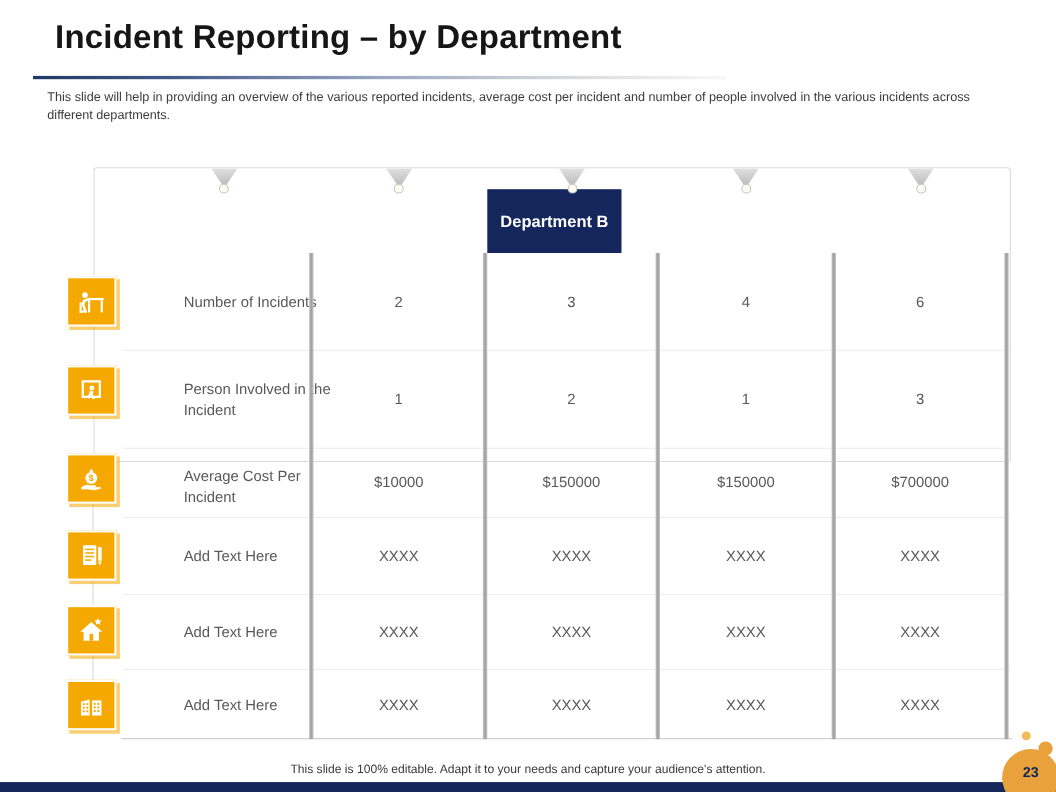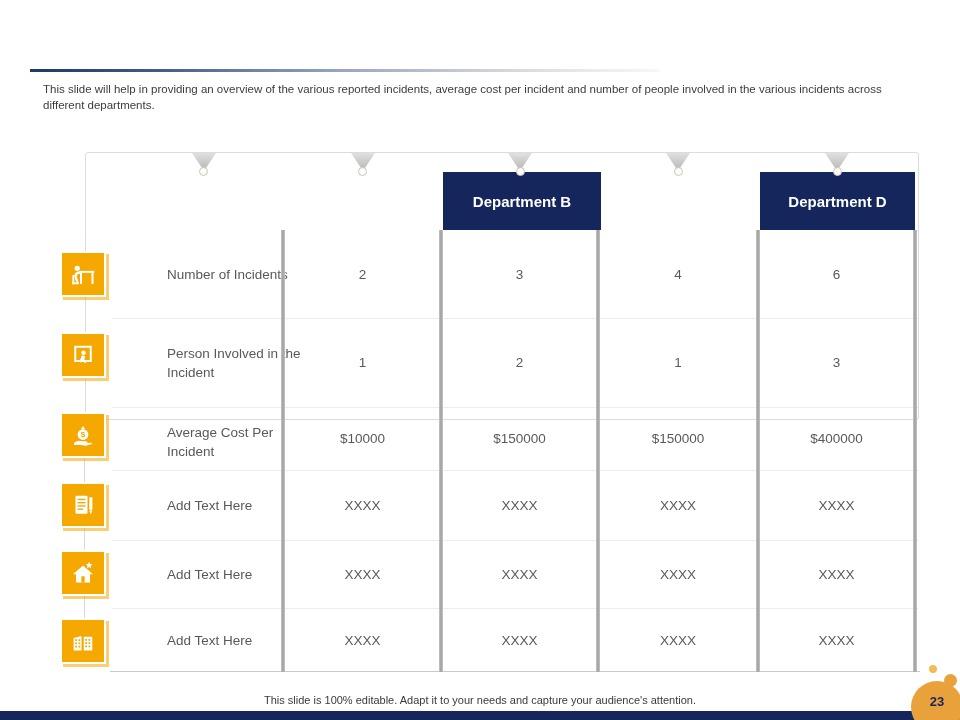--- a/index.html
+++ b/index.html
@@ -48,39 +48,39 @@
   .dot-m{left:944px;top:674px;width:13px;height:13px;background:#E9A23B;}
   .page-circle{position:absolute;left:911px;top:681px;width:52px;height:52px;border-radius:50%;
     background:#E9A23B;z-index:6;display:flex;justify-content:center;align-items:flex-start;}
   .page-circle span{margin-top:13px;font-size:13px;font-weight:700;color:#14265B;}
 </style>
 </head>
 <body>
 
 <div class="slide">
 
+  <h1 class="title">Incident Reporting – by Department</h1>
   <div class="title-underline"></div>
   <p class="subtitle">This slide will help in providing an overview of the various reported incidents, average cost per incident and number of people involved in the various incidents across different departments.</p>
 
   <div class="panel"></div>
   <div class="connector"></div>
 
   <div class="pin-tri" style="left:192px"></div>
   <div class="pin-dot" style="left:199px"></div>
   <div class="pin-tri" style="left:351px"></div>
   <div class="pin-dot" style="left:358px"></div>
   <div class="pin-tri" style="left:508px"></div>
   <div class="pin-dot" style="left:516px"></div>
   <div class="pin-tri" style="left:666px"></div>
   <div class="pin-dot" style="left:674px"></div>
   <div class="pin-tri" style="left:825px"></div>
   <div class="pin-dot" style="left:833px"></div>
 
-  <div class="hdr navy" style="left:443px;width:158px">Department B</div>
-  <div class="hdr navy" style="left:760px;width:155px">Department D</div>
+  <div class="hdr navy" style="left:443px;width:122px">Department B</div>
 
   <div class="colbar" style="left:281px"></div>
   <div class="colbar" style="left:439px"></div>
   <div class="colbar" style="left:596px"></div>
   <div class="colbar" style="left:756px"></div>
   <div class="colbar" style="left:913px"></div>
 
   <div class="rowline" style="top:318px"></div>
   <div class="rowline" style="top:407px"></div>
   <div class="rowline" style="top:470px"></div>
@@ -164,21 +164,21 @@
   <div class="lbl" style="top:318px;height:89px">Person Involved in the Incident</div>
   <div class="val" style="left:286px;width:153px;top:318px;height:89px">1</div>
   <div class="val" style="left:443px;width:153px;top:318px;height:89px">2</div>
   <div class="val" style="left:600px;width:156px;top:318px;height:89px">1</div>
   <div class="val" style="left:760px;width:153px;top:318px;height:89px">3</div>
 
   <div class="lbl" style="top:410px;height:63px">Average Cost Per Incident</div>
   <div class="val" style="left:286px;width:153px;top:407px;height:63px">$10000</div>
   <div class="val" style="left:443px;width:153px;top:407px;height:63px">$150000</div>
   <div class="val" style="left:600px;width:156px;top:407px;height:63px">$150000</div>
-  <div class="val" style="left:760px;width:153px;top:407px;height:63px">$400000</div>
+  <div class="val" style="left:760px;width:153px;top:407px;height:63px">$700000</div>
 
   <div class="lbl" style="top:470px;height:70px">Add Text Here</div>
   <div class="val" style="left:286px;width:153px;top:470px;height:70px">XXXX</div>
   <div class="val" style="left:443px;width:153px;top:470px;height:70px">XXXX</div>
   <div class="val" style="left:600px;width:156px;top:470px;height:70px">XXXX</div>
   <div class="val" style="left:760px;width:153px;top:470px;height:70px">XXXX</div>
 
   <div class="lbl" style="top:540px;height:68px">Add Text Here</div>
   <div class="val" style="left:286px;width:153px;top:540px;height:68px">XXXX</div>
   <div class="val" style="left:443px;width:153px;top:540px;height:68px">XXXX</div>

